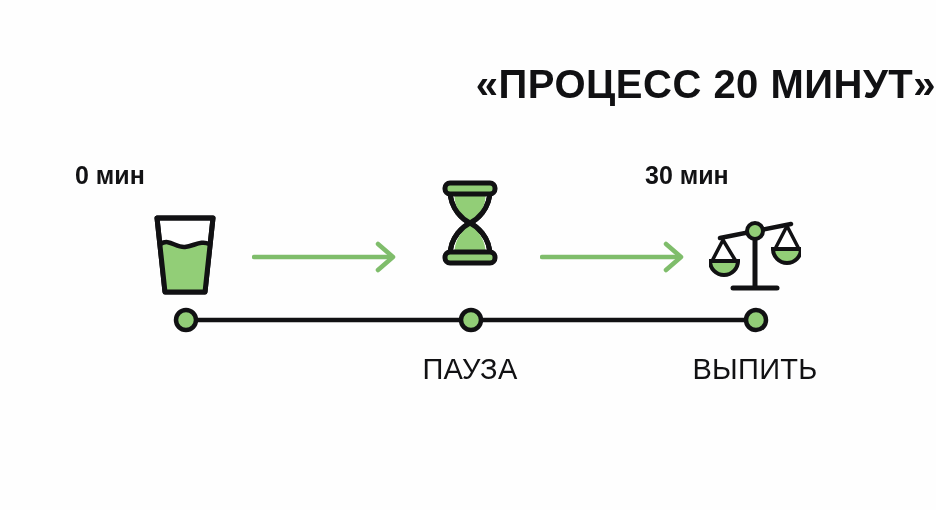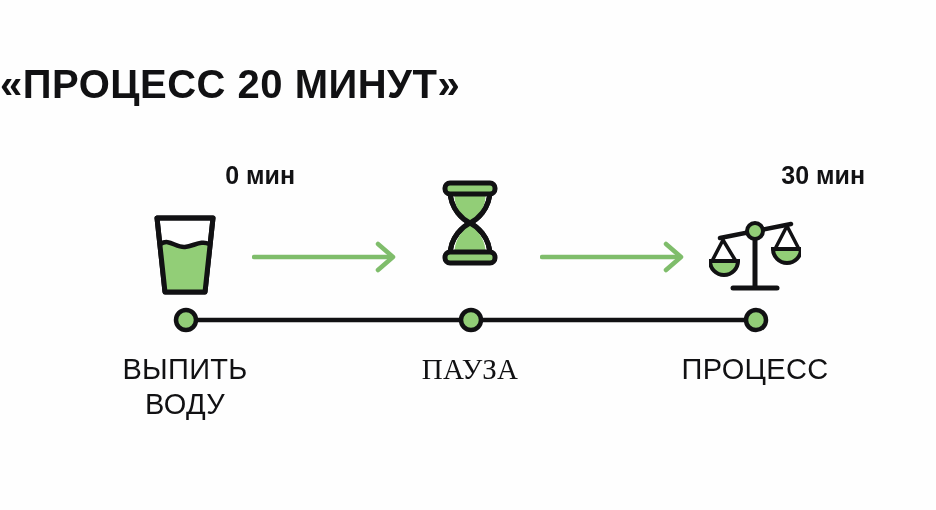--- a/index.html
+++ b/index.html
@@ -18,32 +18,32 @@
     position: absolute;
     inset: 0;
     width: 936px;
     height: 510px;
   }
   .title {
     position: absolute;
     top: 62px;
     left: 0;
     width: 936px;
-    text-align: left;
+    text-align: right;
     font-size: 40px;
     font-weight: bold;
     color: #111113;
     letter-spacing: 0.5px;
     white-space: nowrap;
   }
   .step {
     position: absolute;
     top: 160px;
     width: 220px;
-    text-align: right;
+    text-align: left;
   }
   .step-0 { left: 75px; }
   .step-1 { left: 360px; }
   .step-2 { left: 645px; }
 
   .time-label {
     font-size: 25px;
     font-weight: bold;
     color: #121214;
     line-height: 30px;
@@ -77,21 +77,21 @@
     top: 352px;
     width: 260px;
     text-align: center;
     font-size: 29px;
     font-weight: normal;
     color: #111113;
     line-height: 35px;
     letter-spacing: 0.3px;
   }
   .cap-0 { left: 55px; }
-  .cap-1 { left: 340px; font-family: Liberation Serif, serif; }
+  .cap-1 { left: 340px; }
   .cap-2 { left: 625px; }
   .cap-line { display: block; white-space: nowrap; }
 </style>
 </head>
 <body>
 
 <div class="canvas">
 
   <div class="title">«ПРОЦЕСС 20 МИНУТ»</div>
 
@@ -163,24 +163,20 @@
 
   <div class="timeline">
     <svg width="640" height="40" viewBox="0 0 640 40">
       <line x1="36" y1="20" x2="606" y2="20" stroke="#111113" stroke-width="4.5" stroke-linecap="round"></line>
       <circle cx="36" cy="20" r="10" fill="#92CE77" stroke="#111113" stroke-width="4.5"></circle>
       <circle cx="321" cy="20" r="10" fill="#92CE77" stroke="#111113" stroke-width="4.5"></circle>
       <circle cx="606" cy="20" r="10" fill="#92CE77" stroke="#111113" stroke-width="4.5"></circle>
     </svg>
   </div>
 
-  <div class="step-caption cap-0">
-    <span class="cap-line">ВЫПИТЬ</span>
-    <span class="cap-line">ВОДУ</span>
-  </div>
   <div class="step-caption cap-1">
     <span class="cap-line">ПАУЗА</span>
   </div>
   <div class="step-caption cap-2">
-    <span class="cap-line">ПРОЦЕСС</span>
+    <span class="cap-line">ВЫПИТЬ</span>
   </div>
 
 </div>
 
 </body></html>

